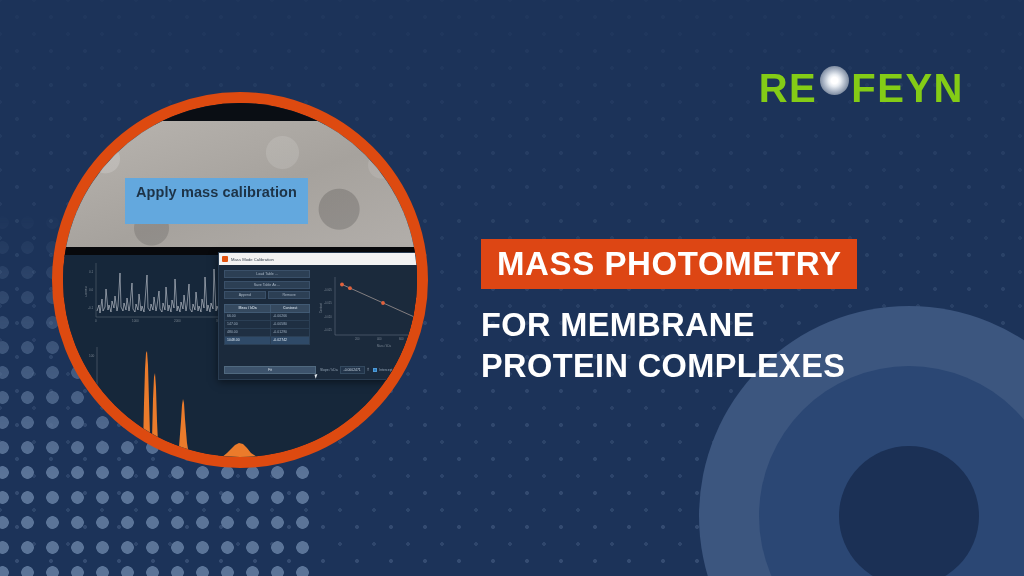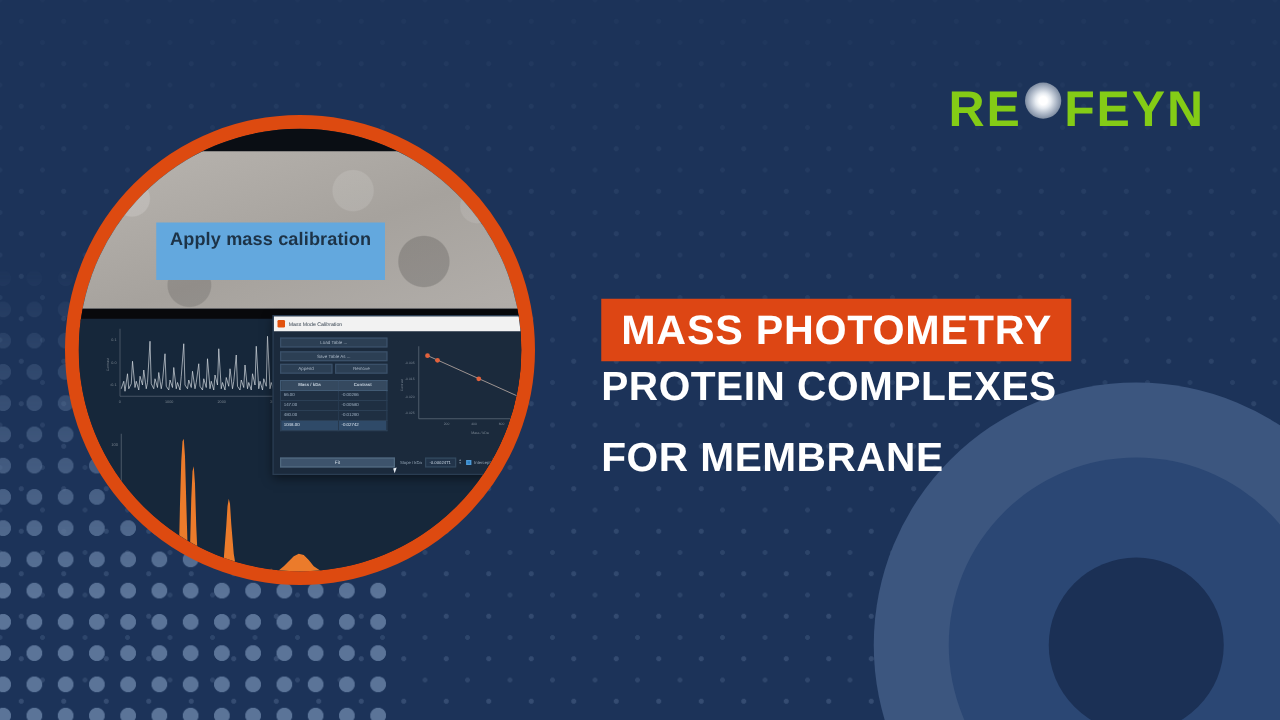--- a/index.html
+++ b/index.html
@@ -351,21 +351,21 @@
 
         </div>
       </div>
 
     </div>
   </div>
 </div>
 
 <div class="headline">
   <div class="hl-banner">MASS PHOTOMETRY</div>
+  <div class="hl-line hl-l1">FOR MEMBRANE</div>
   <div class="hl-line">PROTEIN COMPLEXES</div>
-  <div class="hl-line hl-l1">FOR MEMBRANE</div>
 </div>
 
 <div class="logo">
   <span>RE</span>
   <span class="logo-dot"></span>
   <span>FEYN</span>
 </div>
 
 </body></html>

